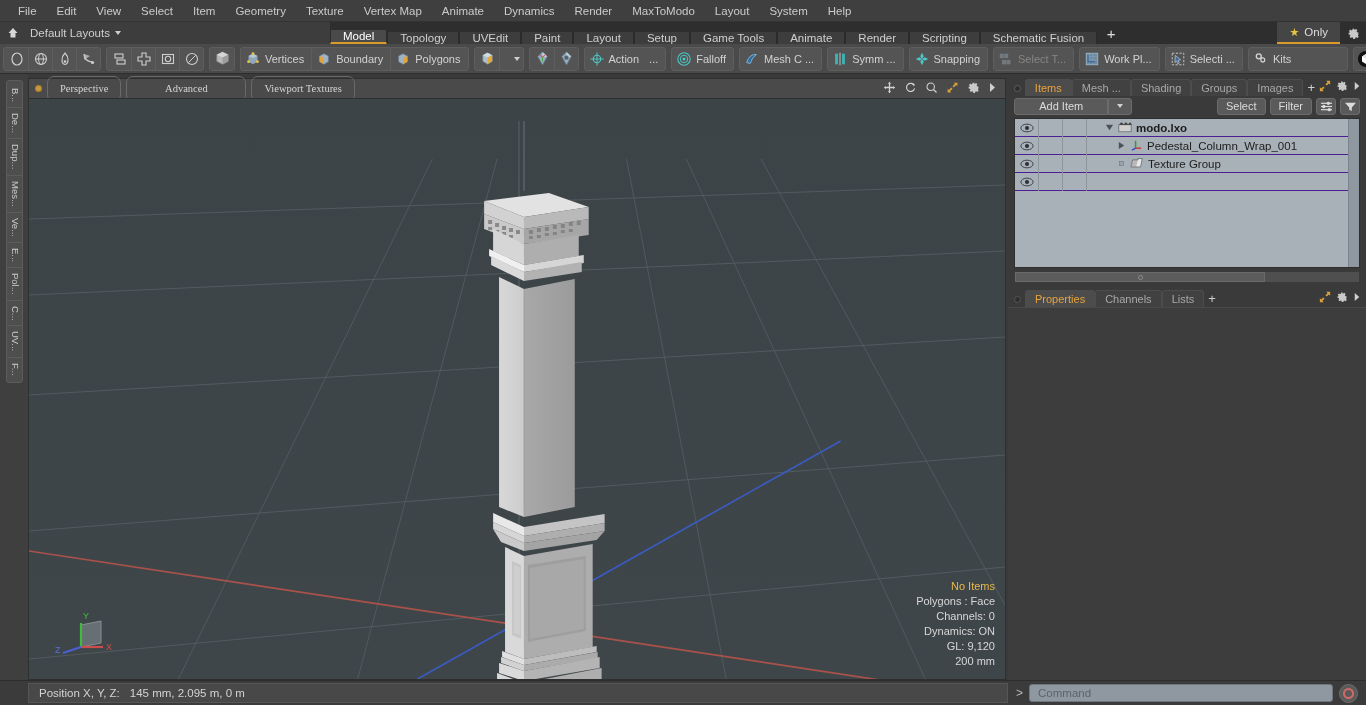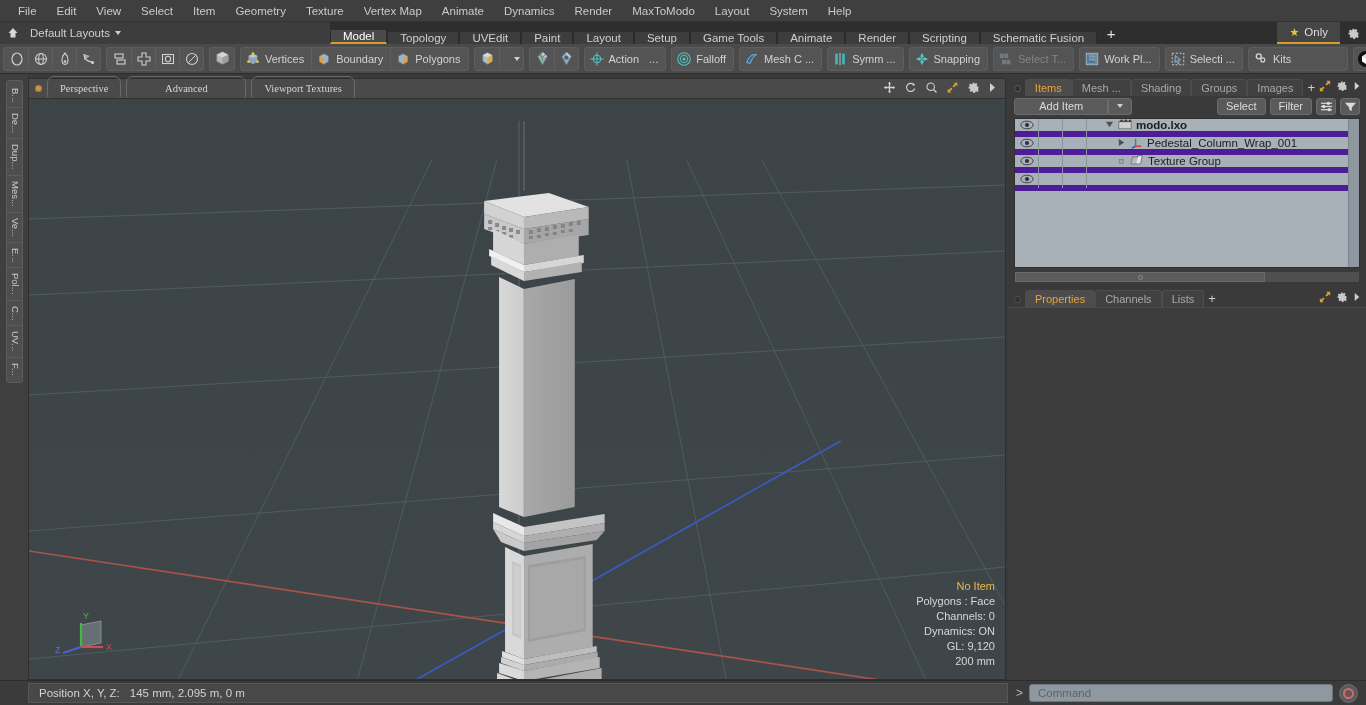--- a/index.html
+++ b/index.html
@@ -125,21 +125,21 @@
 
   .itemlist {
     flex:0 0 150px; margin:2px 6px 0 6px; background:#a8b0b8; border:1px solid #2f2f2f;
     display:flex; flex-direction:column; overflow:hidden; position:relative;
   }
   .il-head { display:flex; height:18px; background:#9aa4ad; border-bottom:1px solid #7f8892; flex:0 0 18px;}
   .il-cell { display:flex; align-items:center; justify-content:center; border-right:1px solid #8d969f;}
   .il-c1{width:24px;} .il-c2{width:24px;} .il-c3{width:24px;}
   .il-name { flex:1; padding-left:22px; color:#5d646b; font-size:11px; display:flex;align-items:center;}
   .il-rows { flex:1; overflow:hidden; }
-  .il-row { display:flex; height:18px; align-items:center; border-bottom:6px solid #4c1d95;}
+  .il-row { display:flex; height:18px; align-items:center; border-bottom:1px solid #4c1d95;}
   .il-row .il-c1,.il-row .il-c2,.il-row .il-c3 { height:18px; }
   .il-label { flex:1; display:flex; align-items:center; gap:4px; padding-left:4px; color:#1d1d1d; font-size:11.5px; white-space:nowrap;}
   .il-label.bold { font-weight:bold; }
   .il-scroll-v { position:absolute; right:0; top:0; width:11px; height:100%; background:#8f98a1; border-left:1px solid #7c858e;}
   .il-scroll-h { height:12px; margin:0 6px; background:#4f4f4f; border:1px solid #3a3a3a; display:flex;align-items:center;}
   .il-scroll-h .thumb { height:10px; width:250px; background:#5c5c5c; border:1px solid #6a6a6a; display:flex;align-items:center;justify-content:center;}
   .dotmark{width:5px;height:5px;border-radius:50%;border:1px solid #8c8c8c;}
 
   .psect { margin-top:6px; display:flex; flex-direction:column; flex:1; min-height:0;}
   .ptabbar { height:18px; flex:0 0 18px; display:flex; align-items:flex-end; padding-left:6px;}
@@ -651,21 +651,21 @@
             <line x1="30" y1="42" x2="30" y2="18" stroke="#3fbb3f" stroke-width="2.2"></line>
             <line x1="30" y1="42" x2="52" y2="42" stroke="#cc4d4d" stroke-width="2.2"></line>
             <line x1="30" y1="42" x2="12" y2="48" stroke="#4a5fd0" stroke-width="2.2"></line>
             <text x="32" y="14" font-size="9" fill="#3fbb3f" font-family="Liberation Sans, sans-serif">Y</text>
             <text x="55" y="45" font-size="9" fill="#cc4d4d" font-family="Liberation Sans, sans-serif">X</text>
             <text x="4" y="48" font-size="9" fill="#5a6ee0" font-family="Liberation Sans, sans-serif">Z</text>
           </svg>
         </div>
 
         <div class="vpstats">
-          <div class="hl">No Item</div>
+          <div class="hl">No Items</div>
           <div>Polygons : Face</div>
           <div>Channels: 0</div>
           <div>Dynamics: ON</div>
           <div>GL: 9,120</div>
           <div>200 mm</div>
         </div>
       </div>
     </div>
 
     <div class="rpanel">

